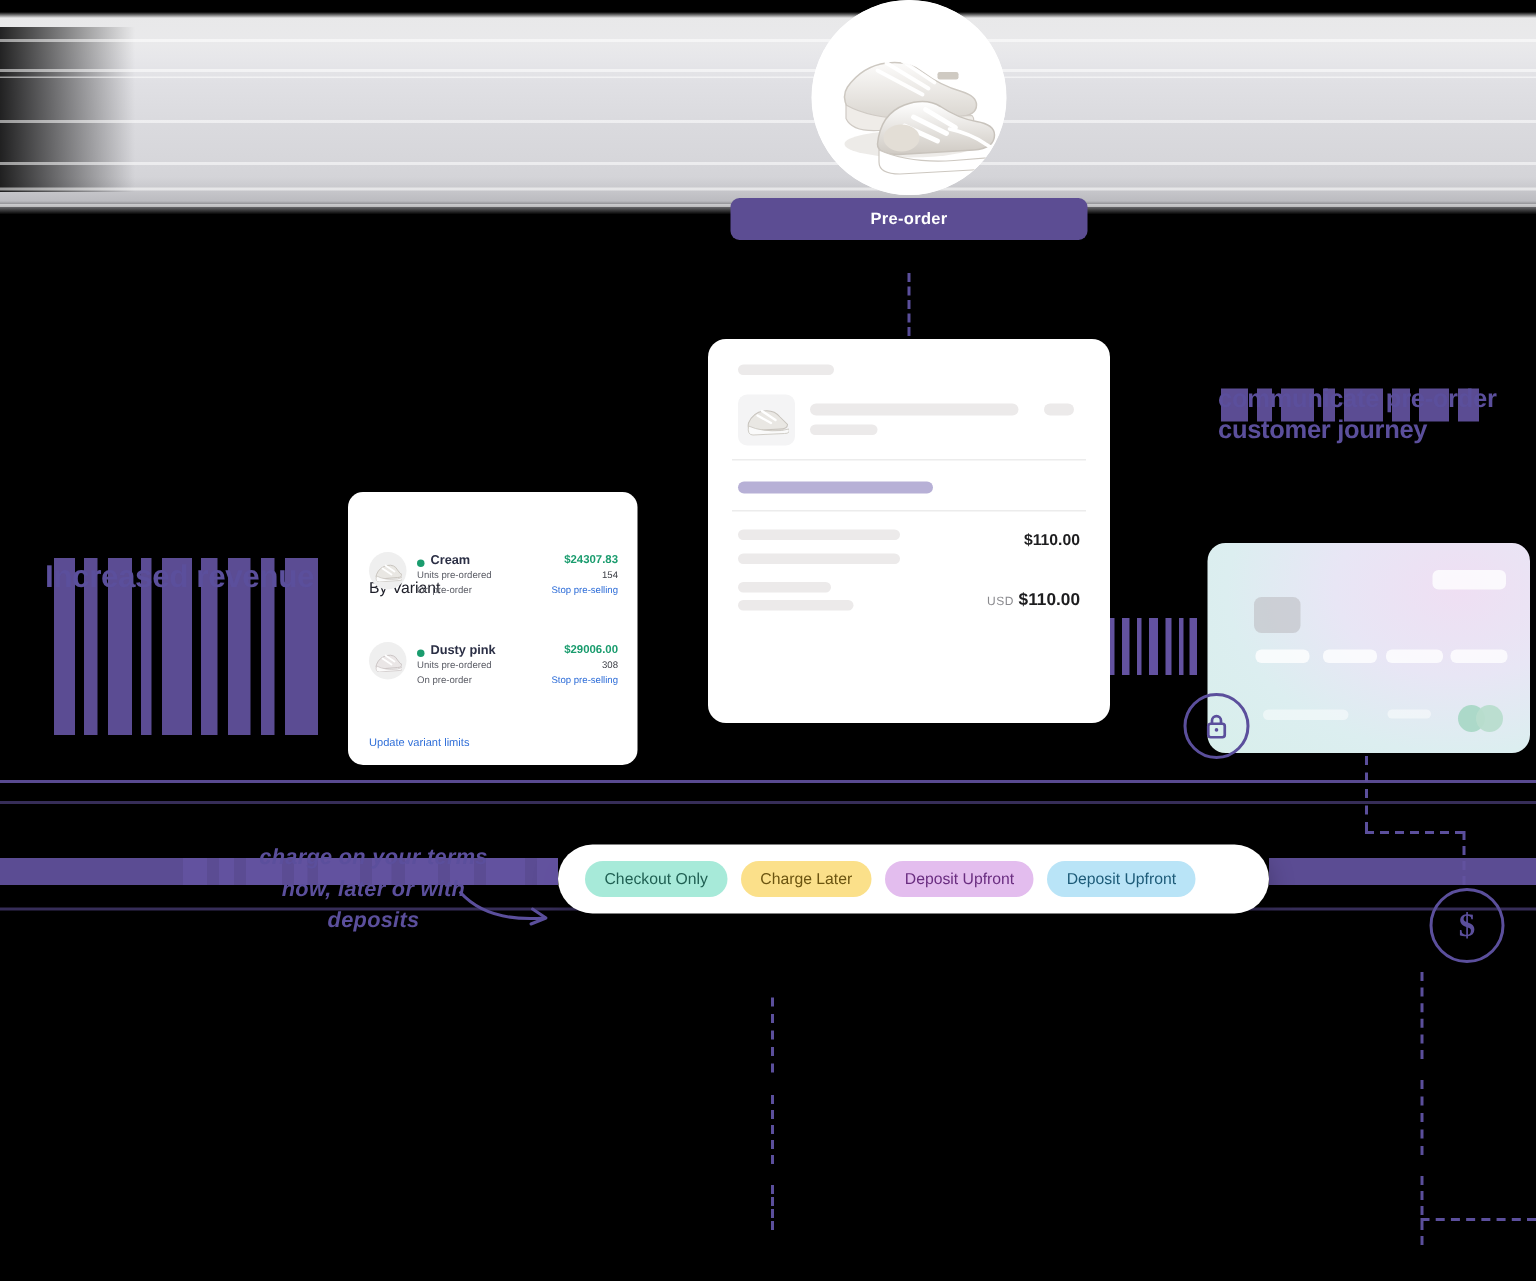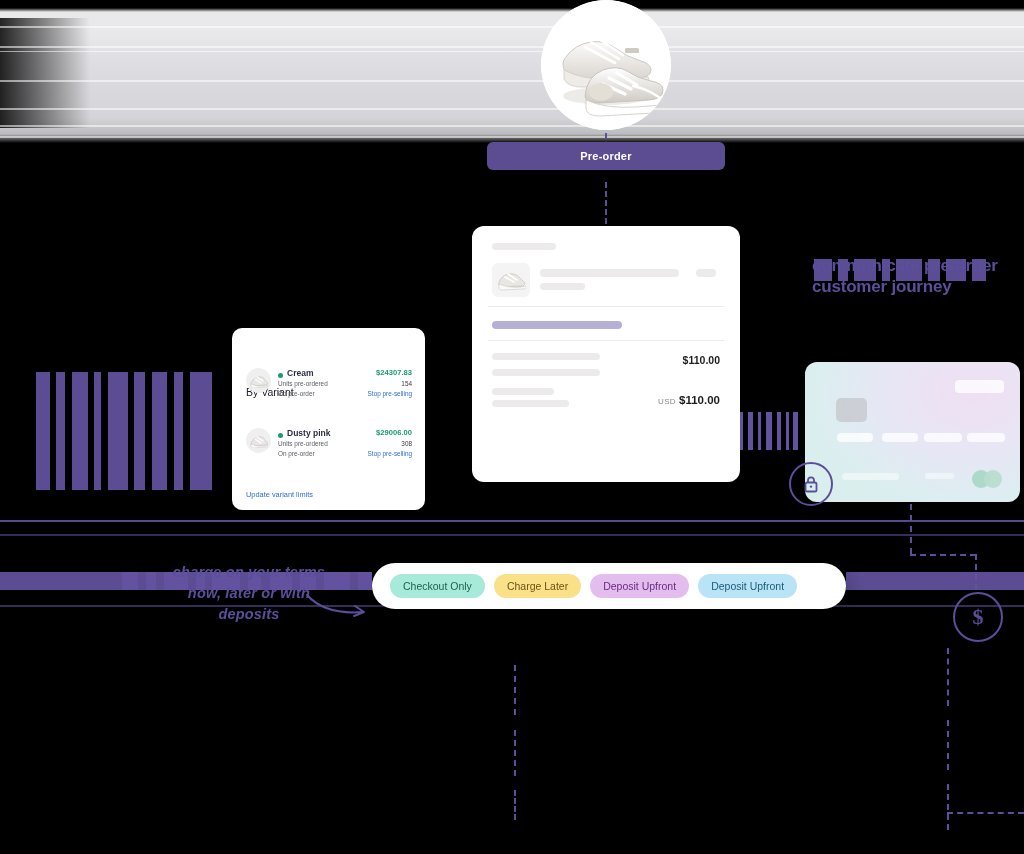--- a/index.html
+++ b/index.html
@@ -41,21 +41,21 @@
   .hero-circle{
     position:absolute;left:541px;top:0px;width:130px;height:130px;
     border-radius:50%;
     background:#ffffff;
     overflow:hidden;
   }
   .hero-circle svg{display:block;}
 
   
   .preorder-btn{
-    position:absolute;left:487px;top:142px;width:238px;height:28px;
+    position:absolute;left:487px;top:132px;width:238px;height:28px;
     background:#5c4d93;border-radius:6px;
     display:flex;align-items:center;justify-content:center;
     color:#ffffff;font-size:11px;font-weight:bold;letter-spacing:.2px;
   }
 
   
   .dash-v{position:absolute;border-left:2px dashed #5b4f9c;}
   .dash-h{position:absolute;border-top:2px dashed #5b4f9c;}
 
   
@@ -358,20 +358,21 @@
       <i style="left:6px;width:14px;"></i>
         <i style="left:26px;width:9px;"></i>
       <i style="left:42px;width:16px;"></i>
         <i style="left:64px;width:7px;"></i>
       <i style="left:78px;width:20px;"></i>
         <i style="left:104px;width:11px;"></i>
       <i style="left:122px;width:15px;"></i>
         <i style="left:144px;width:9px;"></i>
       <i style="left:160px;width:22px;"></i>
     </span>
+    <span class="txt">Increased revenue</span>
   </div>
 
   <div class="smear script-note">
     <span class="streaks" style="top:10px;height:18px;bottom:auto;">
       <i style="left:4px;width:16px;"></i>
         <i style="left:28px;width:10px;"></i>
       <i style="left:46px;width:24px;"></i>
         <i style="left:78px;width:9px;"></i>
       <i style="left:94px;width:28px;"></i>
         <i style="left:130px;width:13px;"></i>

